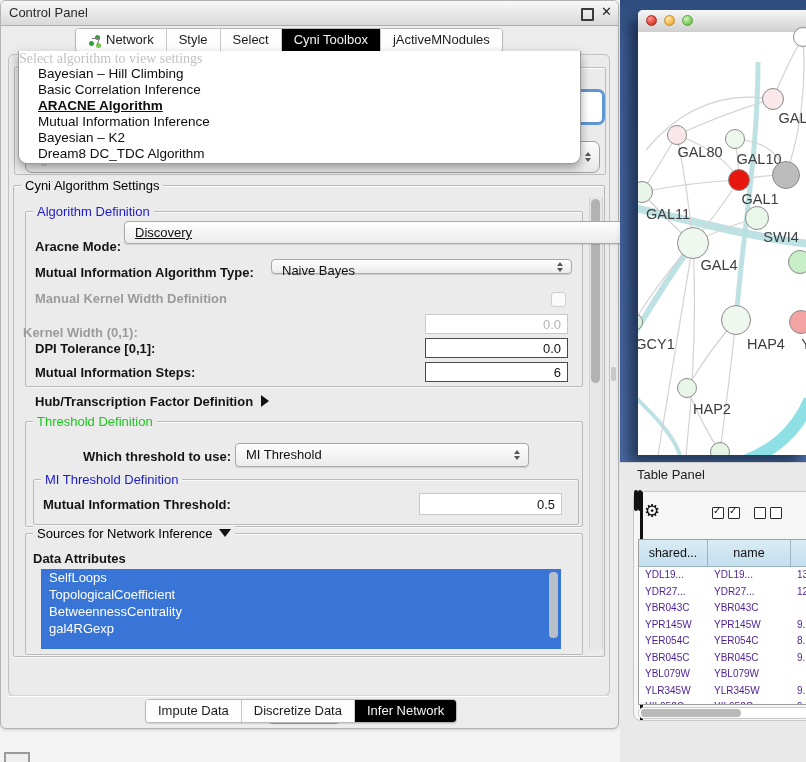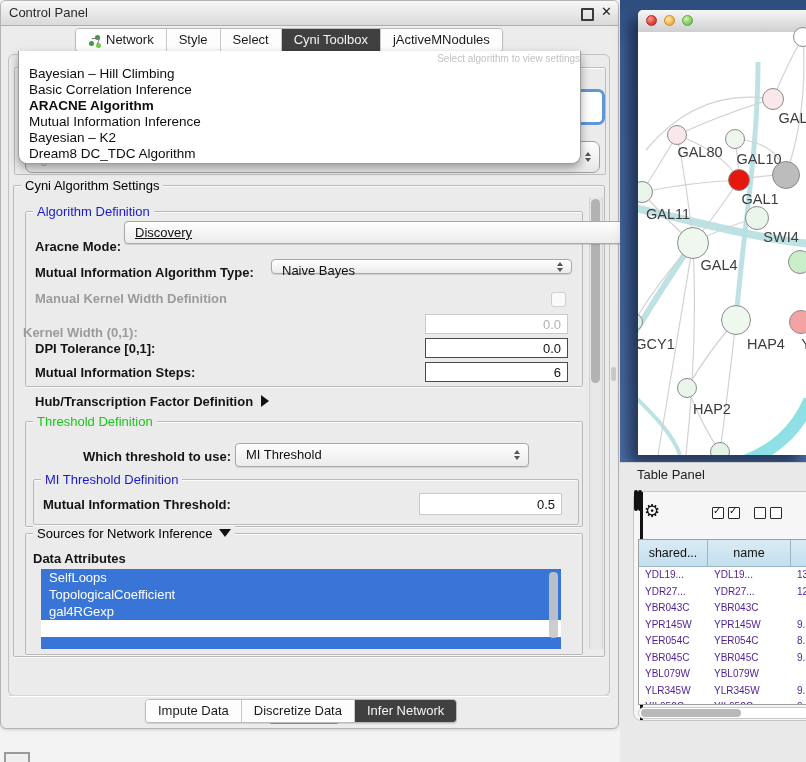--- a/index.html
+++ b/index.html
@@ -31,21 +31,21 @@
     position:absolute;left:74px;top:27px;height:22px;display:flex;
     border:1px solid #b9b9b9;border-radius:4px;overflow:hidden;background:#fdfdfd;
     box-shadow:0 1px 1px rgba(0,0,0,.12);
   }
   .seg{
     height:22px;line-height:22px;padding:0 12px;font-size:13px;color:#1b1b1b;
     background:#fdfdfd;border-left:1px solid #c9c9c9;white-space:nowrap;
     display:flex;align-items:center;gap:5px;
   }
   .seg:first-child{border-left:none;}
-  .seg.sel{background:#404040;color:#f4f4f4;text-align:center;}
+  .seg.sel{background:#000000;color:#f4f4f4;text-align:center;}
   .net-ic{position:relative;width:13px;height:13px;display:inline-block;}
   .net-ic::before{
     content:"";position:absolute;left:1px;top:7px;width:5px;height:5px;border-radius:50%;
     background:#33a03c;box-shadow:6px -6px 0 #33a03c,7px 2px 0 #79c94e;
   }
   .net-ic::after{
     content:"";position:absolute;left:3px;top:4px;width:7px;height:5px;
     border-top:1px solid #7a7a7a;border-right:1px solid #7a7a7a;transform:skewX(-20deg);
   }
   
@@ -60,23 +60,23 @@
     position:absolute;left:24px;top:140px;width:575px;height:32px;
     background:linear-gradient(#fdfdfd,#e7e7e7);border:1px solid #9f9f9f;border-radius:7px;
     font-size:14px;line-height:32px;color:#b5b5b5;padding-left:14px;box-sizing:border-box;
   }
   
   .dd-popup{
     position:absolute;left:17px;top:50px;width:561px;height:112px;z-index:9;
     background:#fff;border:1px solid #9c9c9c;border-top:none;border-radius:0 0 9px 9px;
     box-shadow:0 4px 10px rgba(0,0,0,.35);overflow:hidden;
   }
-  .dd-placeholder{text-align:right;color:#c2c2c2;font-size:10px;line-height:15px;}
-  .dd-item{font-size:13.5px;line-height:16px;color:#0d0d0d;padding-left:10px;white-space:nowrap;}
-  .dd-item.b{font-weight:bold;}
+  .dd-placeholder{text-align:left;color:#c2c2c2;font-size:14px;line-height:15px;font-family:Liberation Serif, serif;}
+  .dd-item{font-size:13.5px;line-height:16px;color:#0d0d0d;padding-left:19px;white-space:nowrap;}
+  .dd-item.b{font-weight:bold;text-decoration:underline;}
   
   .grp{position:absolute;border:1px solid #b9b9b9;border-radius:2px;box-shadow:inset 0 1px 0 rgba(255,255,255,.8),0 1px 0 rgba(255,255,255,.6);}
   .grp-legend{position:absolute;top:-8px;left:7px;background:#ebebeb;padding:0 4px;font-size:13px;white-space:nowrap;}
   .lg-blue{color:#1a1acd;}
   .lg-green{color:#19c719;}
   .lbl{position:absolute;font-size:13px;font-weight:bold;color:#141414;white-space:nowrap;}
   .lbl.dis{color:#9b9b9b;}
   .combo{
     position:absolute;background:linear-gradient(#fefefe,#ebebeb);
     border:1px solid #a8a8a8;border-radius:4px;font-size:13px;color:#111;
@@ -273,20 +273,21 @@
   <div class="grp" style="left:24px;top:532px;width:556px;height:120px;">
     <span class="grp-legend">
       <span>Sources for Network Inference</span><span class="tri-down"></span>
     </span>
   </div>
   <span class="lbl" style="left:32px;top:550px;">Data Attributes</span>
   <div class="attr-list" style="left:40px;top:568px;width:520px;height:80px;">
     <div>
         <div class="attr-item" style="background: rgb(56, 117, 214);">SelfLoops</div>
         <div class="attr-item" style="background: rgb(56, 117, 214);">TopologicalCoefficient</div>
+        <div class="attr-item" style="background: rgb(56, 117, 214);">BetweennessCentrality</div>
         <div class="attr-item" style="background: rgb(56, 117, 214);">gal4RGexp</div>
       </div>
     <div class="attr-fill" style="background: rgb(56, 117, 214);"></div>
     <div class="list-sb"></div>
   </div>
 
   <div class="hsep"></div>
   <div class="apply-btn">Apply</div>
   <div class="bottom-tabs">
       <div class="seg">Impute Data</div>

